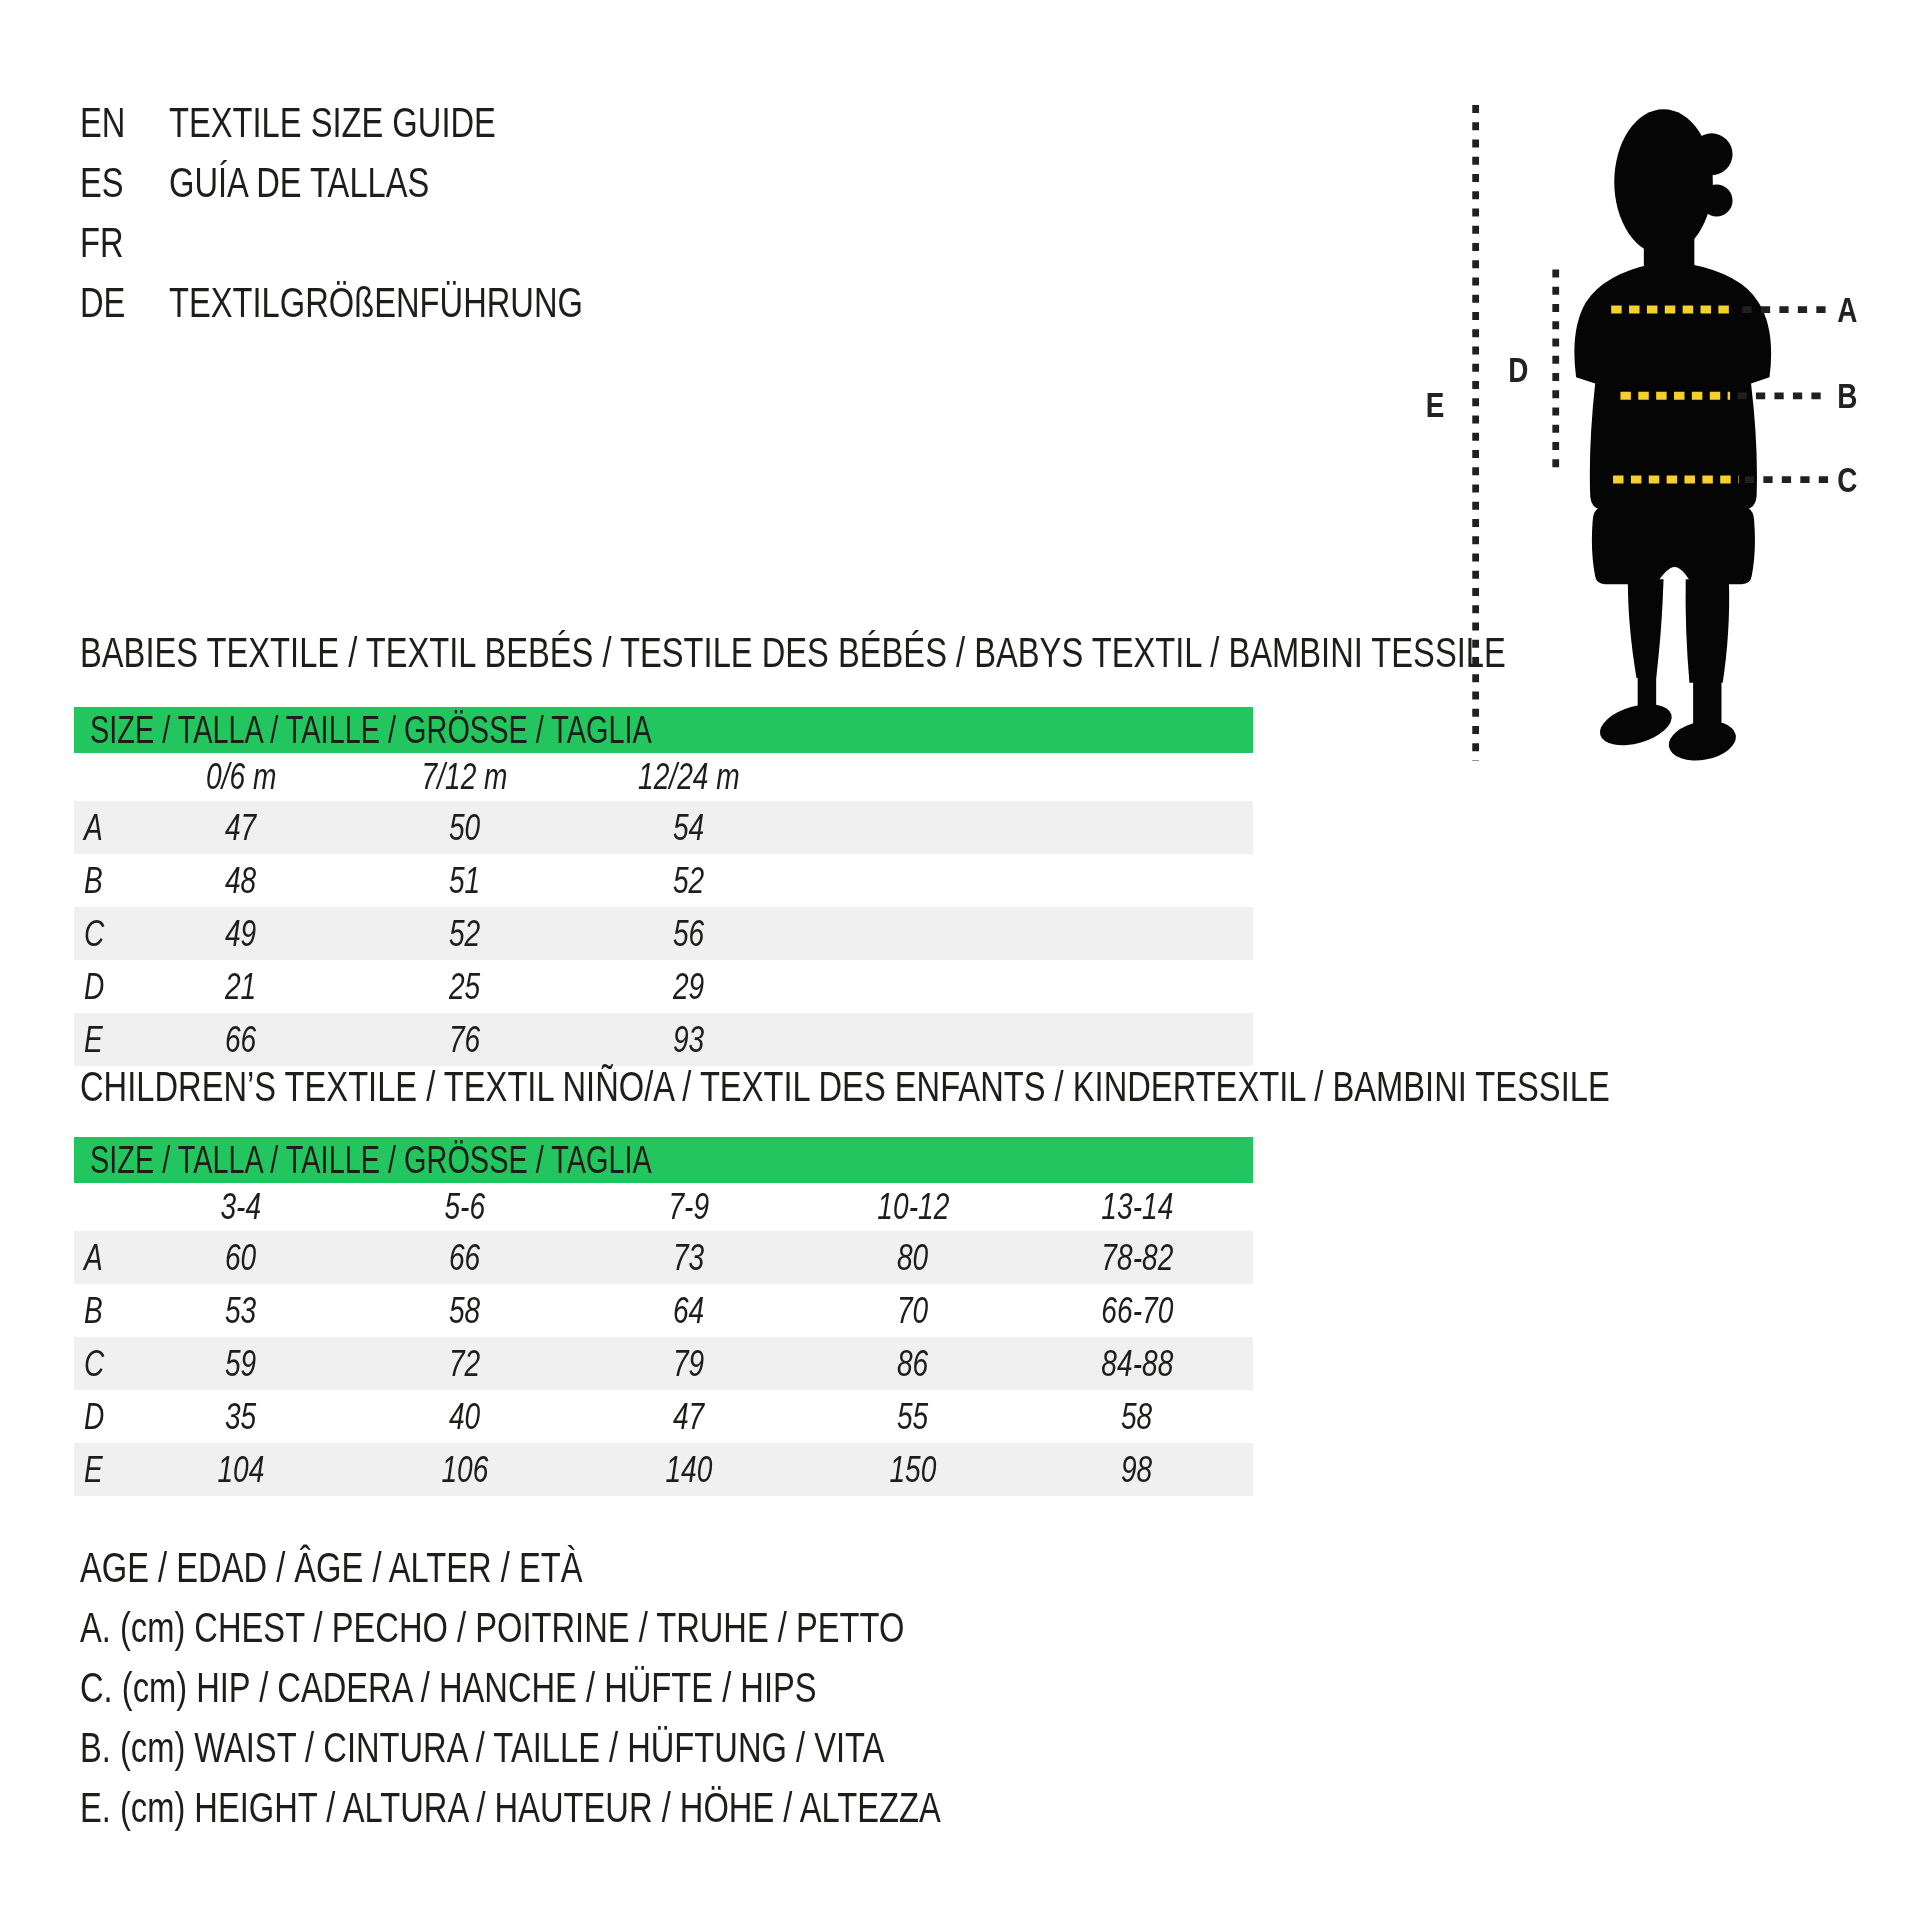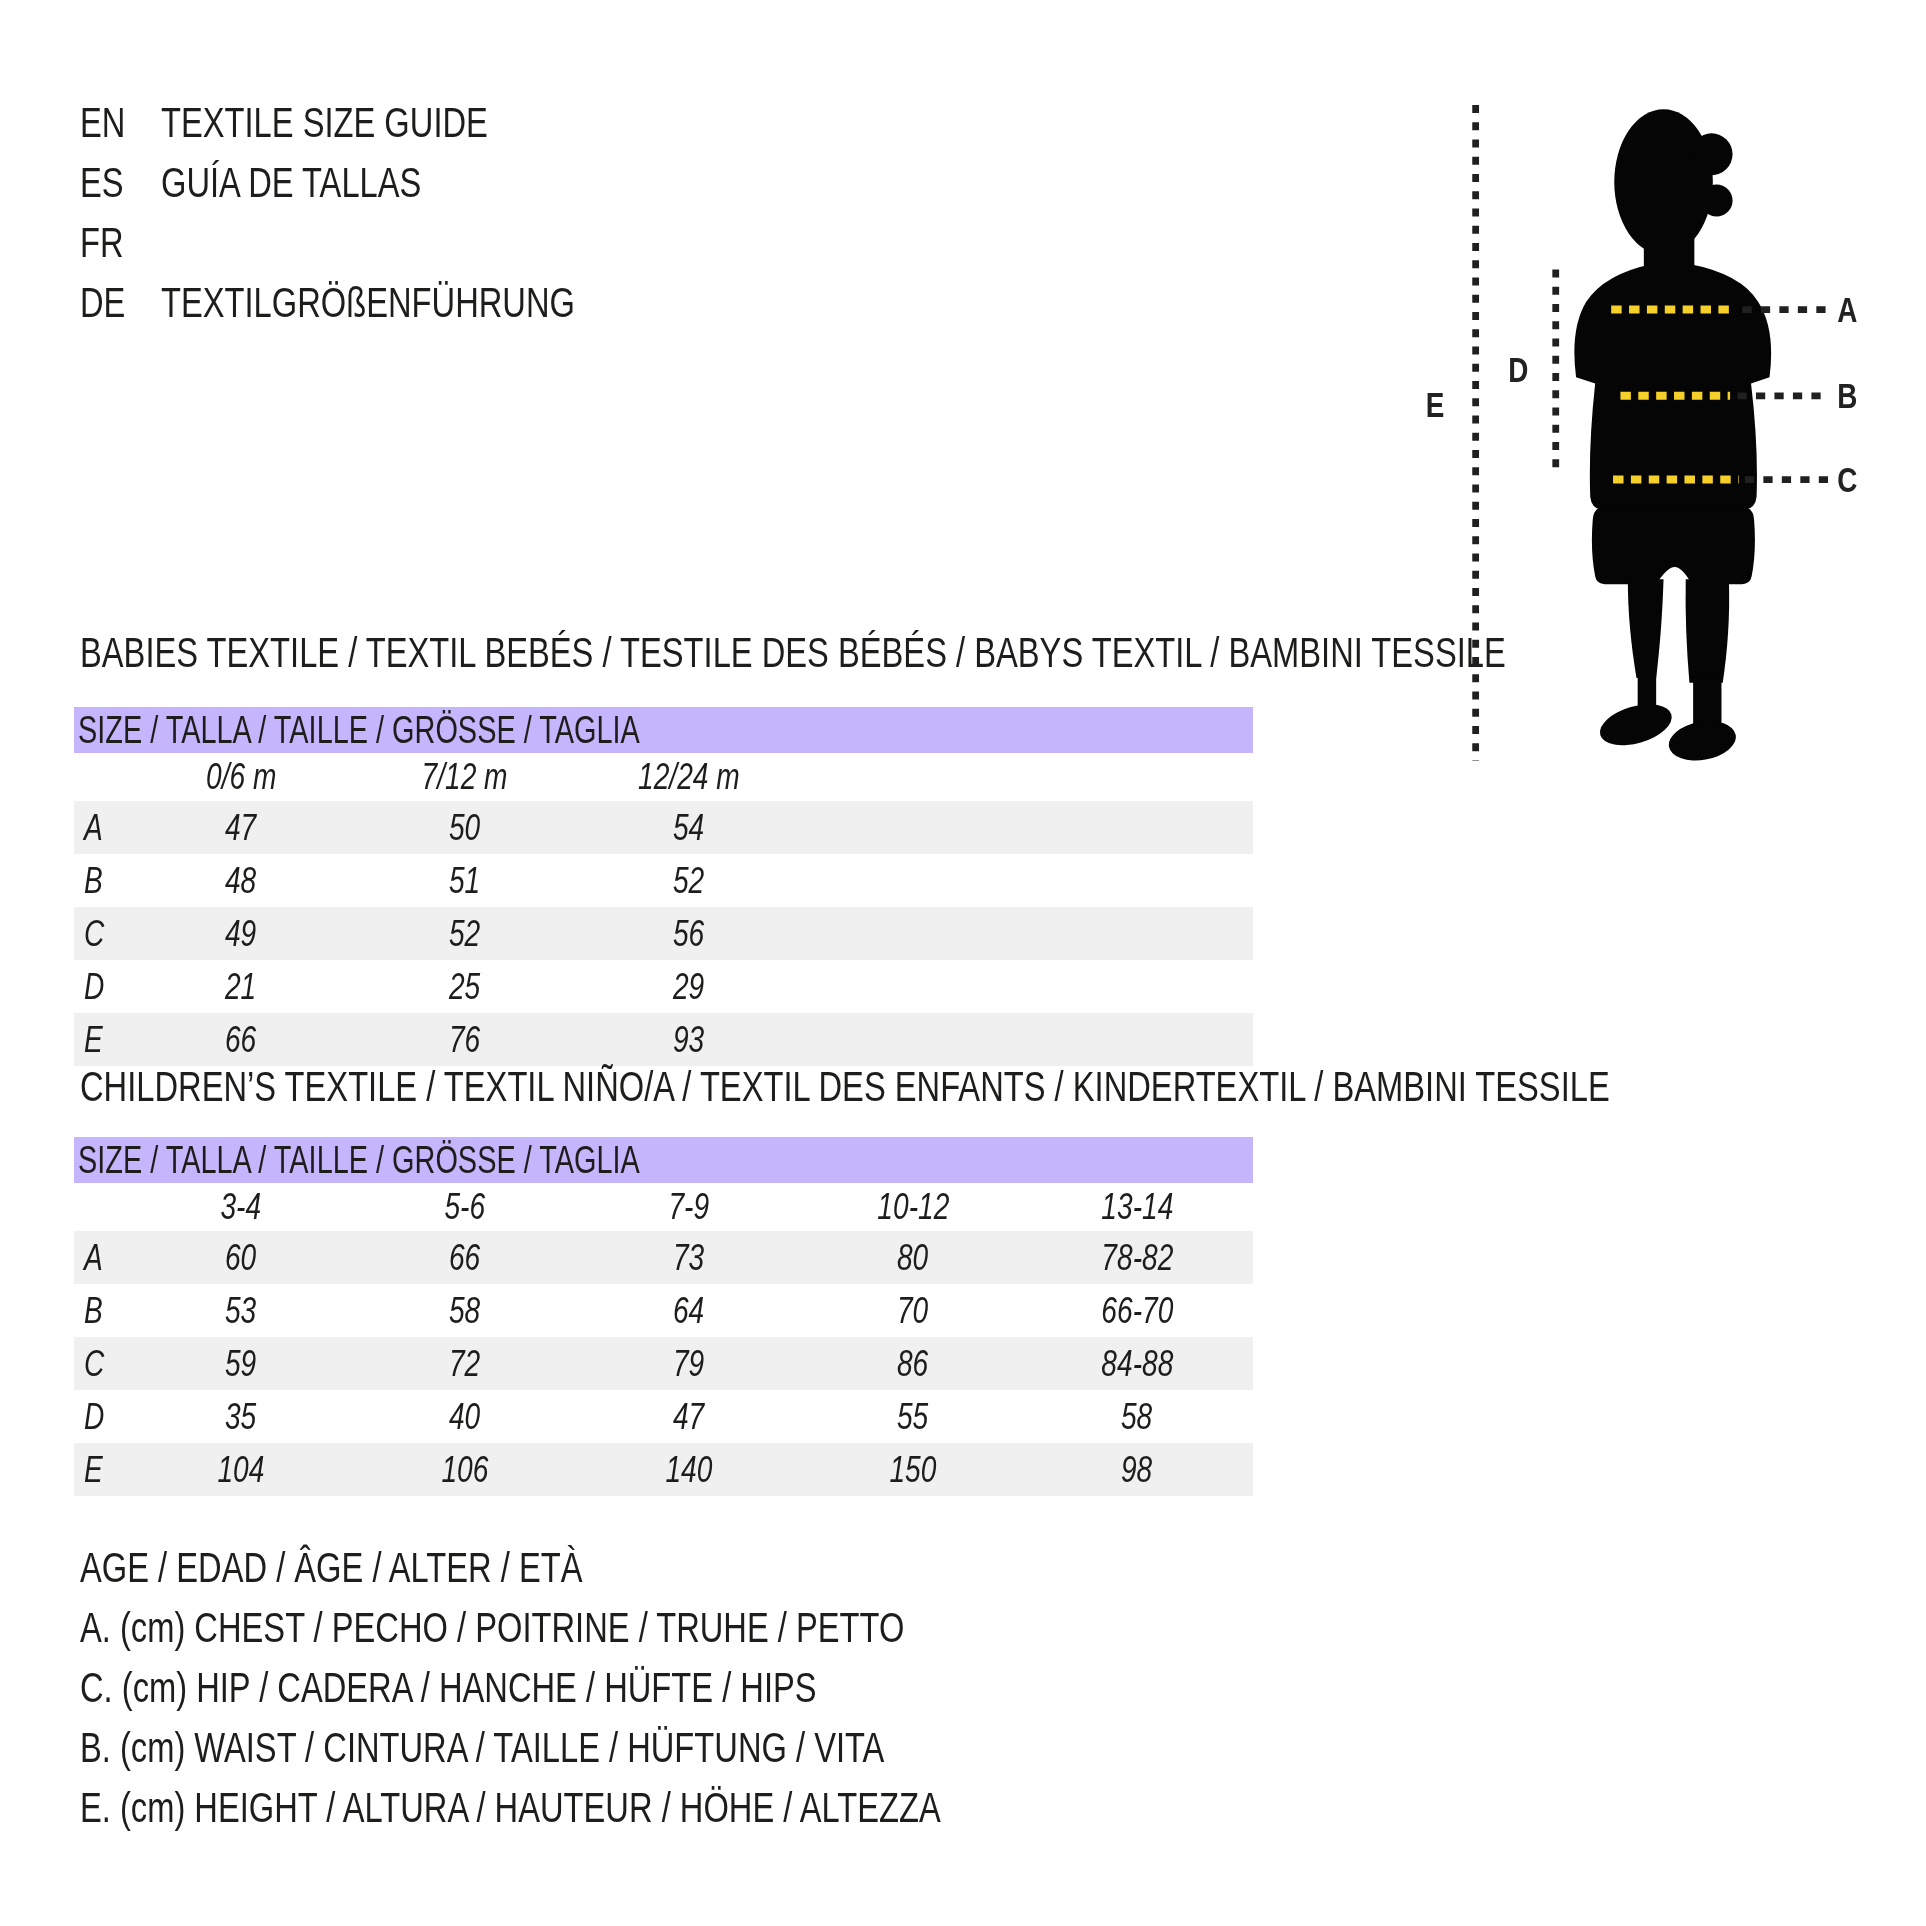--- a/index.html
+++ b/index.html
@@ -10,33 +10,33 @@
     font-family:"Liberation Sans","DejaVu Sans",sans-serif;
     color:#1d1d1b;
     overflow:hidden;
   }
   
   .cond{display:inline-block;transform:scaleX(.76);transform-origin:0 50%;white-space:nowrap;}
   .cond.c{transform-origin:50% 50%;}
 
   
   .lang-block{position:absolute;left:80px;top:92px;font-size:43px;line-height:60px;}
-  .lang-row{display:flex;}
+  .lang-row{display:flex;gap:8px;}
   .lang-code{width:81px;flex:0 0 81px;}
 
   
   .sec-title{position:absolute;left:80px;font-size:43px;line-height:43px;}
   .sec-title.babies{top:631px;}
   .sec-title.children{top:1065px;}
 
   
   .size-table{position:absolute;left:74px;width:1179px;}
   .size-table.babies{top:707px;}
   .size-table.children{top:1137px;}
-  .size-bar{height:46px;background:#c4b5fd;display:flex;align-items:center;padding-left:4px;font-size:38px;}
+  .size-bar{height:46px;background:#22c55e;display:flex;align-items:center;padding-left:16px;font-size:38px;}
   .cols,.trow{display:grid;grid-template-columns:55px repeat(5,224px);align-items:center;font-style:italic;}
   .cols{height:48px;}
   .trow{height:53px;}
   .trow.shaded{background:#f0f0f1;}
   .cell{text-align:center;font-size:37px;}
   .rlabel{padding-left:10px;font-size:37px;}
 
   
   .legend-block{position:absolute;left:80px;top:1537px;font-size:43px;line-height:60px;}
 

